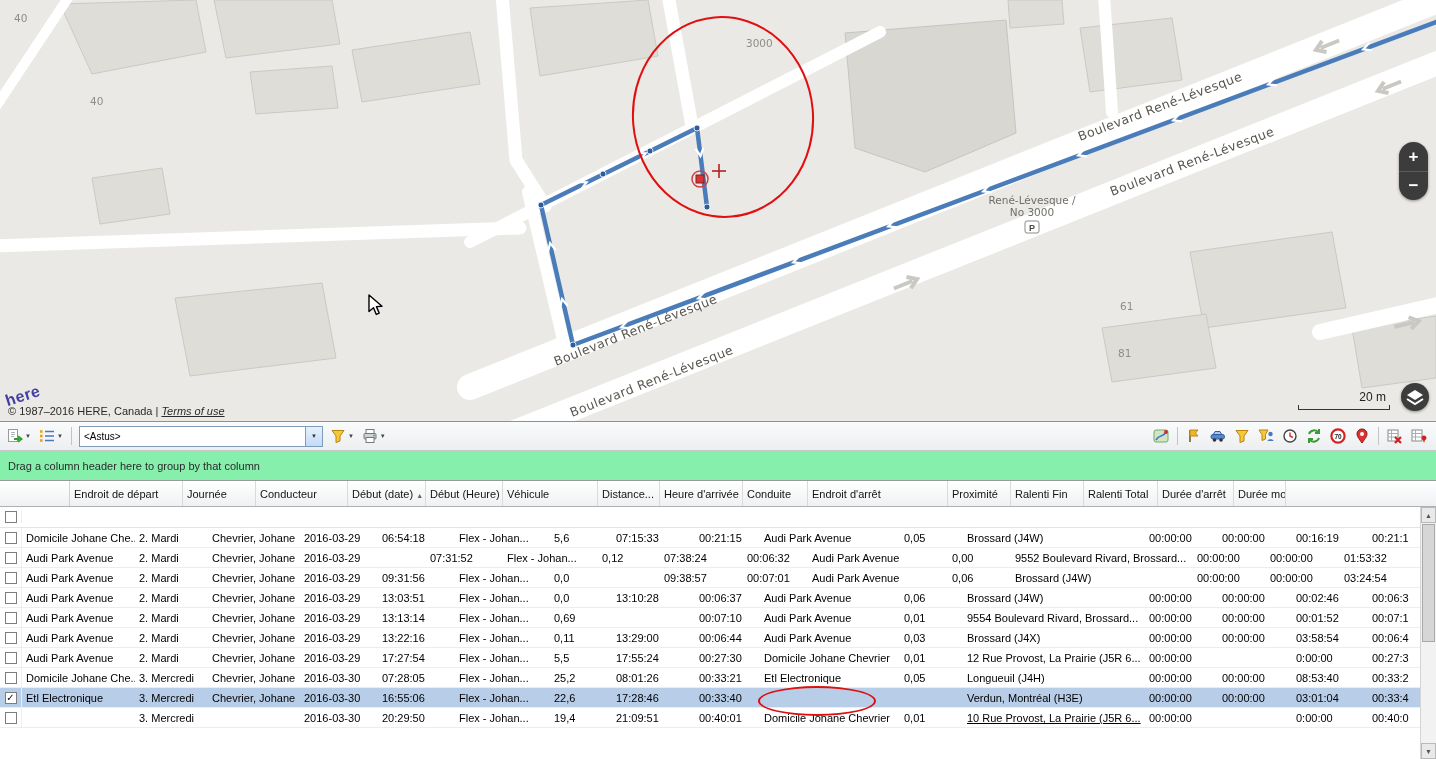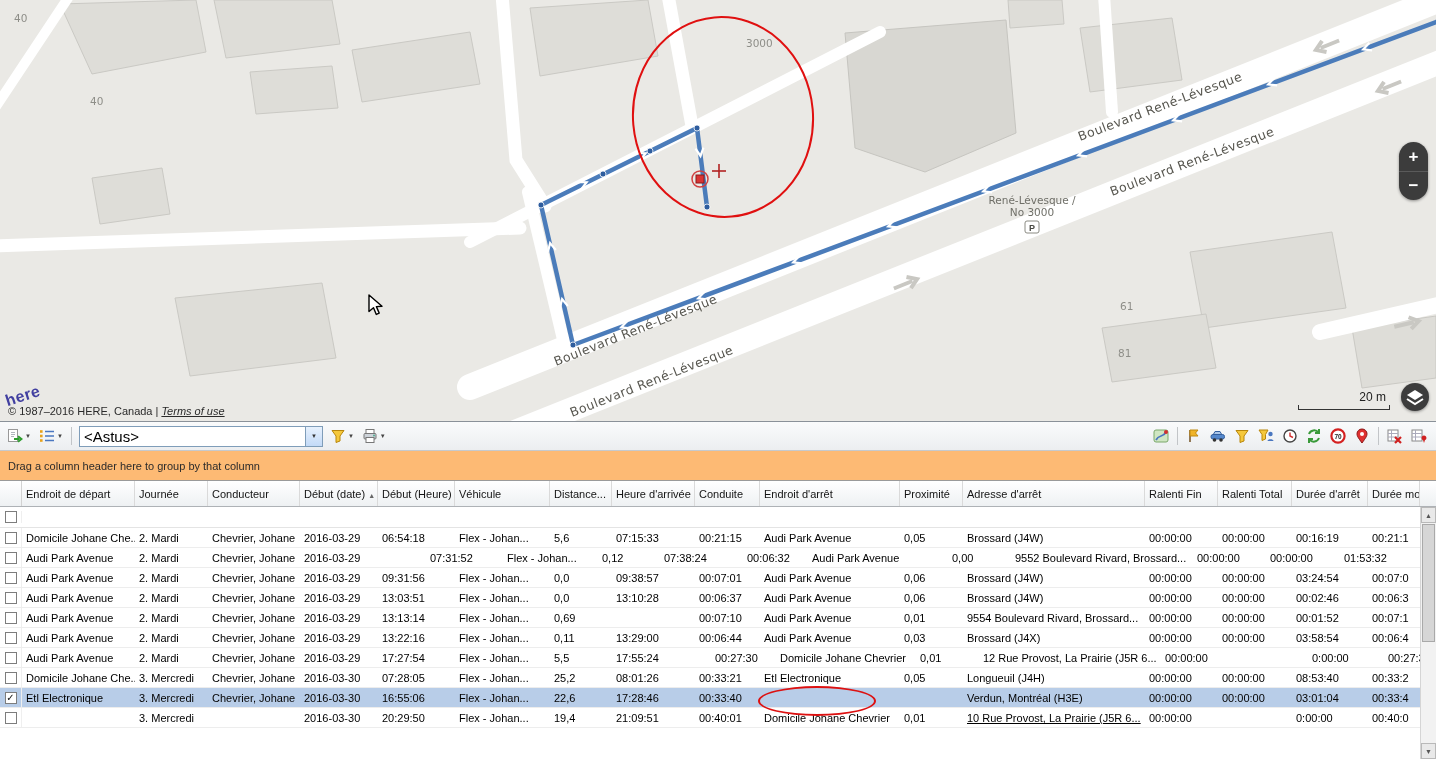--- a/index.html
+++ b/index.html
@@ -32,28 +32,28 @@
   .title-ellipse{position:absolute;left:1px;top:1px;width:66px;height:22px;border:2px solid #dd1111;border-radius:50%;pointer-events:none;}
   .winbtns{margin-left:auto;display:flex;gap:3px;}
   .winbtn{width:17px;height:15px;background:linear-gradient(#9fb2c2,#7b92a4);border:1px solid #5c7183;color:#fff;font-size:9px;line-height:1;display:flex;align-items:center;justify-content:center;cursor:pointer;}
   .toolbar{height:29px;background:linear-gradient(#fafbfc,#eceef0);border-bottom:1px solid #c6c9cc;display:flex;align-items:center;padding:0 3px;}
   .tbgroup{display:flex;align-items:center;}
   .tbtn{height:22px;border:1px solid transparent;border-radius:2px;background:none;display:flex;align-items:center;padding:0 3px;gap:2px;cursor:pointer;}
   .ic{width:16px;height:16px;display:inline-block;line-height:0;}
   .caret{font-size:6px;color:#444;}
   .tsep{width:1px;height:18px;background:#c2c5c8;margin:0 4px;display:inline-block;}
   .combo{width:244px;height:21px;border:1px solid #7f9db9;background:#fff;display:flex;align-items:center;margin:0 3px;}
-  .combo .val{flex:1;font-size:15px;padding-left:4px;color:#000;overflow:hidden;white-space:nowrap;}
+  .combo .val{flex:1;font-size:10px;padding-left:4px;color:#000;overflow:hidden;white-space:nowrap;}
   .combo .drop{width:17px;height:100%;background:linear-gradient(#e7f1fd,#c3daf7);border-left:1px solid #7f9db9;display:flex;align-items:center;justify-content:center;font-size:6px;color:#333;cursor:pointer;}
   .tb-right{margin-left:auto;display:flex;align-items:center;padding-right:2px;}
-  .groupbar{height:30px;background:#fdba74;border-bottom:1px solid #9a9a9a;display:flex;align-items:center;padding-left:8px;font-size:11px;color:#2b2b2b;}
+  .groupbar{height:30px;background:#86efac;border-bottom:1px solid #9a9a9a;display:flex;align-items:center;padding-left:8px;font-size:11px;color:#2b2b2b;}
 
   
   .gridwrap{position:relative;flex:1;background:#fff;overflow:hidden;}
-  .gridhead{display:flex;height:26px;border-bottom:1px solid #aeb2b6;background:linear-gradient(#ffffff,#eef1f3);}
+  .gridhead{display:flex;height:26px;border-bottom:1px solid #aeb2b6;background:linear-gradient(#ffffff,#eef1f3);padding-left:48px;}
   .hcorner{border-right:1px solid #d2d2d2;flex:none;}
   .hcell{font-size:11px;color:#141414;padding:7px 2px 0 4px;border-right:1px solid #dadada;overflow:hidden;white-space:nowrap;flex:none;cursor:pointer;}
   .sort{font-size:7px;color:#666;margin-left:3px;}
   .cbrow{height:21px;border-bottom:1px solid #e4e4e4;display:flex;align-items:center;background:#fff;}
   .grow{display:flex;height:20px;border-bottom:1px solid #ededed;background:#fff;cursor:default;}
   .grow.sel{background:#b8cde8;}
   .grow.sel .gcell{border-bottom-color:#a9bfd9;}
   .icell{width:22px;flex:none;display:flex;align-items:center;justify-content:center;border-right:1px solid #efefef;}
   .cb{width:12px;height:12px;border:1px solid #7d7d7d;background:#fff;font-size:10px;line-height:10px;text-align:center;color:#111;display:inline-block;cursor:pointer;}
   .gcell{font-size:11px;color:#000;padding:4px 2px 0 4px;overflow:hidden;white-space:nowrap;flex:none;}
@@ -357,21 +357,20 @@
           <div class="hcell" style="width: 73px;">Journée</div>
           <div class="hcell" style="width: 92px;">Conducteur</div>
           <div class="hcell" style="width: 78px;">Début (date)<span class="sort">▲</span></div>
           <div class="hcell" style="width: 77px;">Début (Heure)</div>
           <div class="hcell" style="width: 95px;">Véhicule</div>
           <div class="hcell" style="width: 62px;">Distance...</div>
           <div class="hcell" style="width: 83px;">Heure d'arrivée</div>
           <div class="hcell" style="width: 65px;">Conduite</div>
           <div class="hcell" style="width: 140px;">Endroit d'arrêt</div>
           <div class="hcell" style="width: 63px;">Proximité</div>
-          <div class="hcell" style="width: 182px;">Adresse d'arrêt</div>
           <div class="hcell" style="width: 73px;">Ralenti Fin</div>
           <div class="hcell" style="width: 74px;">Ralenti Total</div>
           <div class="hcell" style="width: 76px;">Durée d'arrêt</div>
           <div class="hcell" style="width: 52px;">Durée mote...</div>
         </div>
       <div class="cbrow">
         <div class="icell">
           <span class="cb"></span>
         </div>
       </div>
@@ -422,21 +421,21 @@
             <div class="icell" style="width: 22px;">
               <span class="cb"></span>
             </div>
             <div class="gcell" style="width: 113px;">Audi Park Avenue</div>
             <div class="gcell" style="width: 73px;">2. Mardi</div>
             <div class="gcell" style="width: 92px;">Chevrier, Johane</div>
             <div class="gcell" style="width: 78px;">2016-03-29</div>
             <div class="gcell" style="width: 77px;">09:31:56</div>
             <div class="gcell" style="width: 95px;">Flex - Johan...</div>
             <div class="gcell" style="width: 62px;">0,0</div>
-            <div class="gcell" style="width: 83px;">09:38:57</div>
+            <div class="gcell" style="width: 83px; margin-left: 48px;">09:38:57</div>
             <div class="gcell" style="width: 65px;">00:07:01</div>
             <div class="gcell" style="width: 140px;">Audi Park Avenue</div>
             <div class="gcell" style="width: 63px;">0,06</div>
             <div class="gcell" style="width: 182px;">Brossard (J4W)</div>
             <div class="gcell" style="width: 73px;">00:00:00</div>
             <div class="gcell" style="width: 74px;">00:00:00</div>
             <div class="gcell" style="width: 76px;">03:24:54</div>
             <div class="gcell" style="width: 52px;">00:07:0</div>
           </div>
           <div class="grow">
@@ -507,21 +506,21 @@
               <span class="cb"></span>
             </div>
             <div class="gcell" style="width: 113px;">Audi Park Avenue</div>
             <div class="gcell" style="width: 73px;">2. Mardi</div>
             <div class="gcell" style="width: 92px;">Chevrier, Johane</div>
             <div class="gcell" style="width: 78px;">2016-03-29</div>
             <div class="gcell" style="width: 77px;">17:27:54</div>
             <div class="gcell" style="width: 95px;">Flex - Johan...</div>
             <div class="gcell" style="width: 62px;">5,5</div>
             <div class="gcell" style="width: 83px;">17:55:24</div>
-            <div class="gcell" style="width: 65px; margin-left: 16px;">00:27:30</div>
+            <div class="gcell" style="width: 65px;">00:27:30</div>
             <div class="gcell" style="width: 140px;">Domicile Johane Chevrier</div>
             <div class="gcell" style="width: 63px;">0,01</div>
             <div class="gcell" style="width: 182px;">12 Rue Provost, La Prairie (J5R 6...</div>
             <div class="gcell" style="width: 73px;">00:00:00</div>
             <div class="gcell" style="width: 74px;"></div>
             <div class="gcell" style="width: 76px;">0:00:00</div>
             <div class="gcell" style="width: 52px;">00:27:3</div>
           </div>
           <div class="grow">
             <div class="icell" style="width: 22px;">

